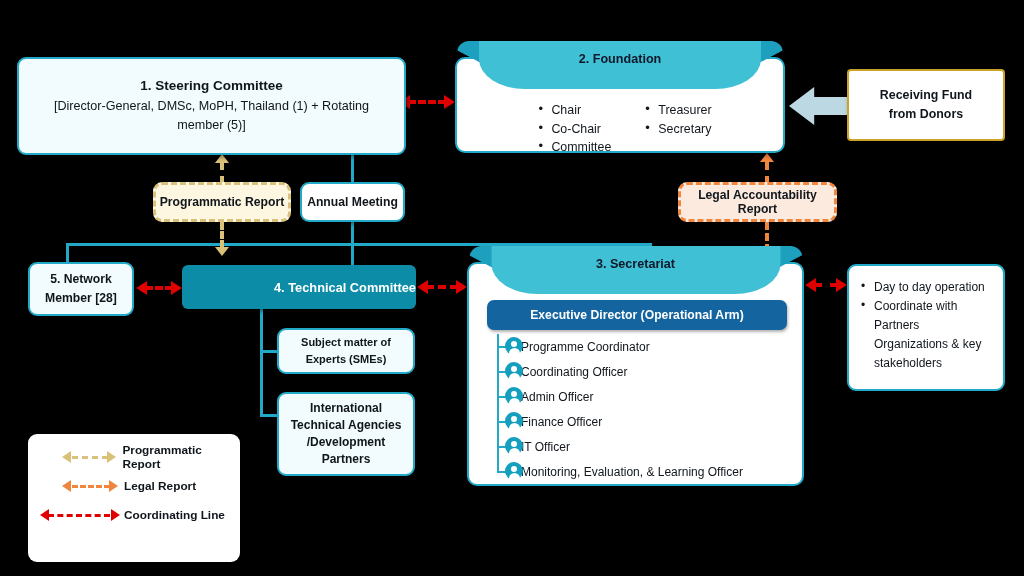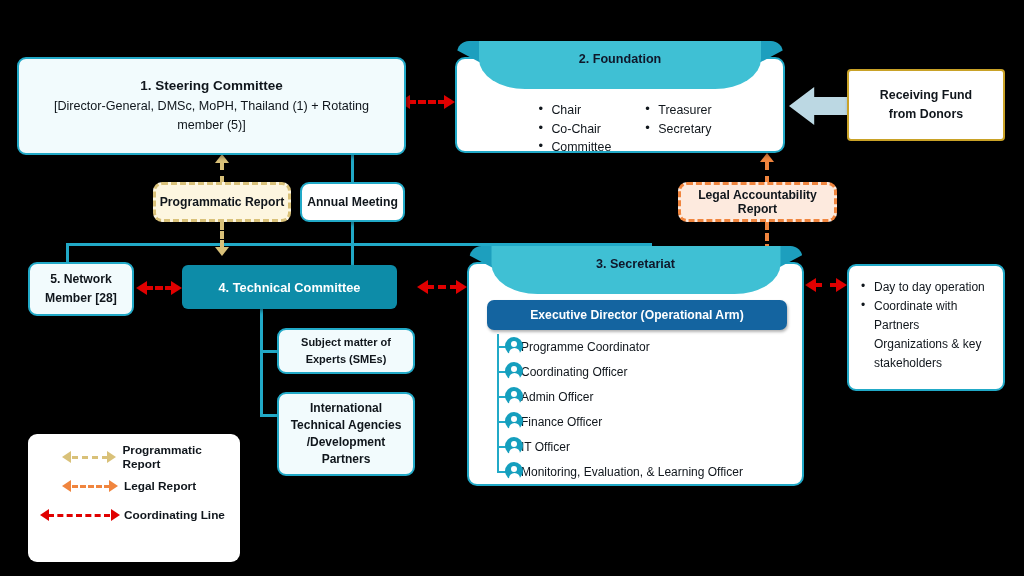--- a/index.html
+++ b/index.html
@@ -61,21 +61,21 @@
   #progreport{left:153px;top:182px;width:138px;height:40px;}
   #progreport .t-title{font-size:12.2px;}
   #annual{left:300px;top:182px;width:105px;height:40px;}
   #annual .t-title{font-size:12.2px;}
   #legalreport{left:678px;top:182px;width:159px;height:40px;}
   #legalreport .t-title{font-size:12.2px;}
 
   
   #network{left:28px;top:262px;width:106px;height:54px;padding:3px 6px;}
   #network .t-title{font-size:12.2px;line-height:19px;}
-  #techcom{left:182px;top:265px;width:215px;height:44px;}
+  #techcom{left:182px;top:265px;width:234px;height:44px;align-items:flex-end;}
   #techcom .t-title{font-size:12.8px;color:#fff;}
   #smes{left:277px;top:328px;width:138px;height:46px;}
   #smes .t-title{font-size:11px;line-height:17px;}
   #intl{left:277px;top:392px;width:138px;height:84px;}
   #intl .t-title{font-size:12px;line-height:17px;}
 
   
   #secretariat{left:467px;top:262px;width:337px;height:224px;}
   #execdir{position:absolute;left:18px;top:36px;width:300px;height:30px;
            display:flex;align-items:center;justify-content:center;}

